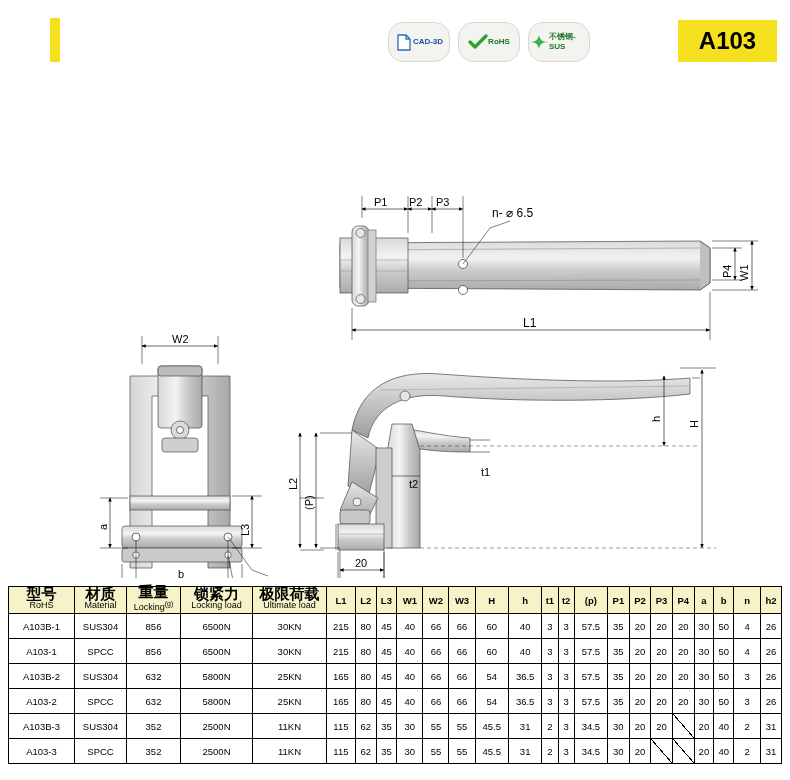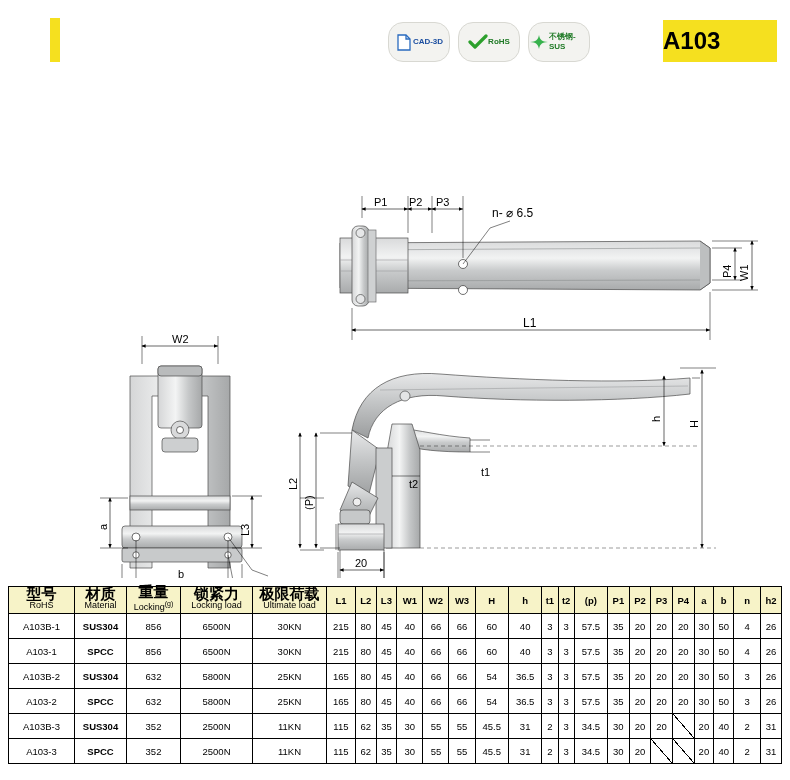--- a/index.html
+++ b/index.html
@@ -20,22 +20,22 @@
   .hdr-bar-left {
     position:absolute; left:50px; top:18px; width:10px; height:44px;
     background:#f5e01f;
   }
   .hdr-title {
     position:absolute; left:86px; top:22px;
     font-size:27px; font-weight:bold; letter-spacing:1px;
     font-family:"DejaVu Sans", sans-serif;
   }
   .hdr-code-box {
-    position:absolute; right:13px; top:20px; width:114px; height:42px;
-    background:#f5e01f; display:flex; align-items:center; justify-content:flex-start;
+    position:absolute; right:13px; top:20px; width:99px; height:42px;
+    background:#f5e01f; display:flex; align-items:center; justify-content:center;
   }
   .hdr-code-box span { font-size:24px; font-weight:bold; font-family:"Liberation Sans", sans-serif;}
   .badge {
     position:absolute; top:22px; width:62px; height:40px;
     background:#f3f3f0; border:1px solid #d8d8d2; border-radius:15px;
     display:flex; flex-direction:row; align-items:center; justify-content:center;
   }
   .badge .b-label { font-size:8px; font-weight:bold; line-height:10px; }
   .badge .b-ico { height:17px; display:flex; align-items:center; justify-content:center; }
   #badge-cad { left:388px; }
@@ -59,21 +59,21 @@
   #spec-table th, #spec-table td {
     border:1px solid #000; text-align:center; padding:0;
     height:25px; background:#fff;
   }
   #spec-table thead th { background:#f7f3c8; font-weight:bold; line-height:11px; }
   #spec-table thead th .cn { display:block; font-family:"DejaVu Sans", sans-serif; font-size:15px;}
   #spec-table thead th .en { display:block; font-size:9px; font-weight:normal;}
   #spec-table thead th .sup { font-size:7px; vertical-align:super; }
   #spec-table tbody td { font-size:9.5px; }
   .col-model { width:66px; }
-  .col-mat { width:52px;font-weight:bold; }
+  .col-mat { width:52px; }
   .col-wt { width:54px; }
   .col-lock { width:72px;margin-left:26px; }
   .col-ult { width:74px; }
   .col-n { width:27px; }
   .blank-cell { position:relative; }
   .blank-cell::after {
     content:""; position:absolute; left:0; top:0; width:100%; height:100%;
     background:linear-gradient(to top right, transparent calc(50% - 0.5px), #000 calc(50% - 0.5px), #000 calc(50% + 0.5px), transparent calc(50% + 0.5px));
   }
 </style>

